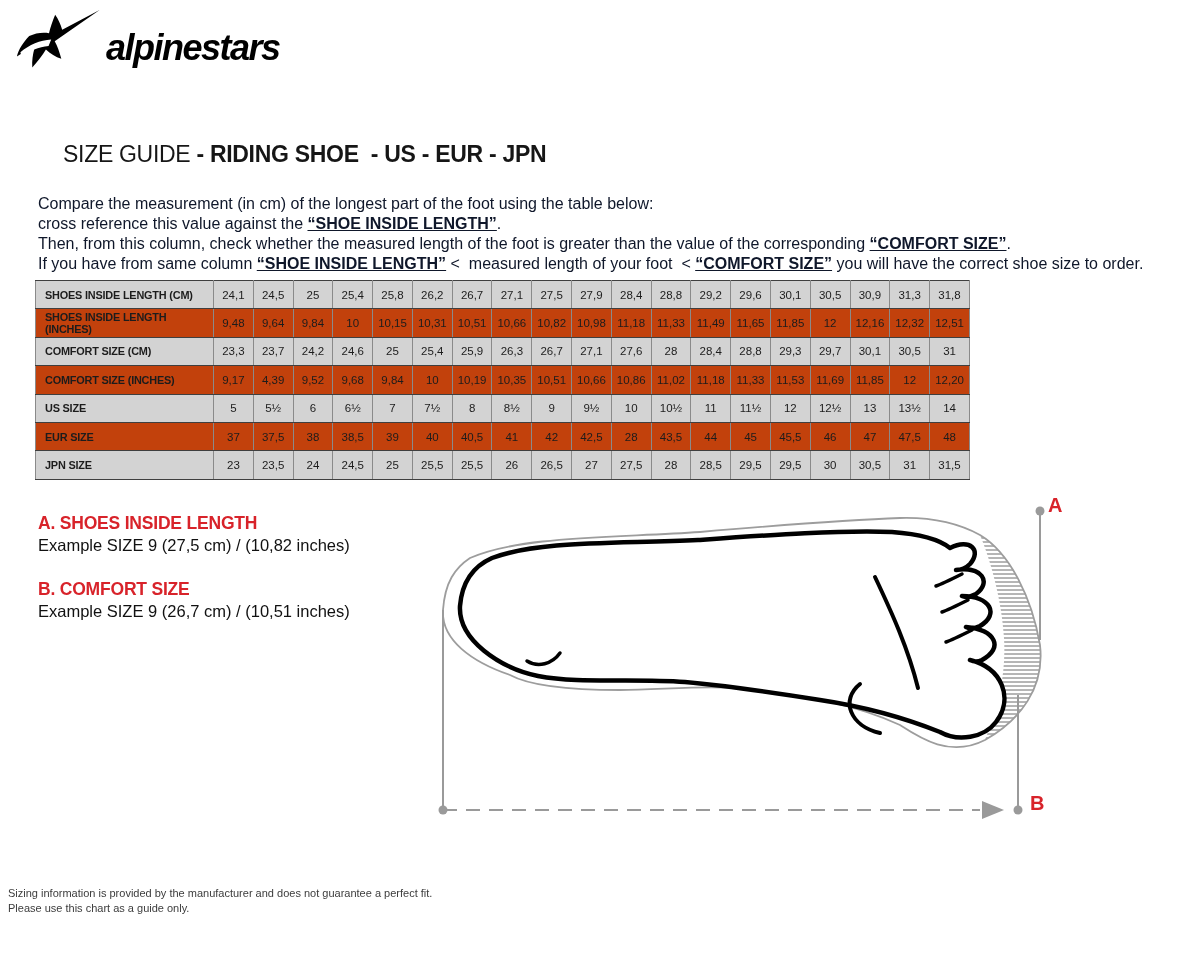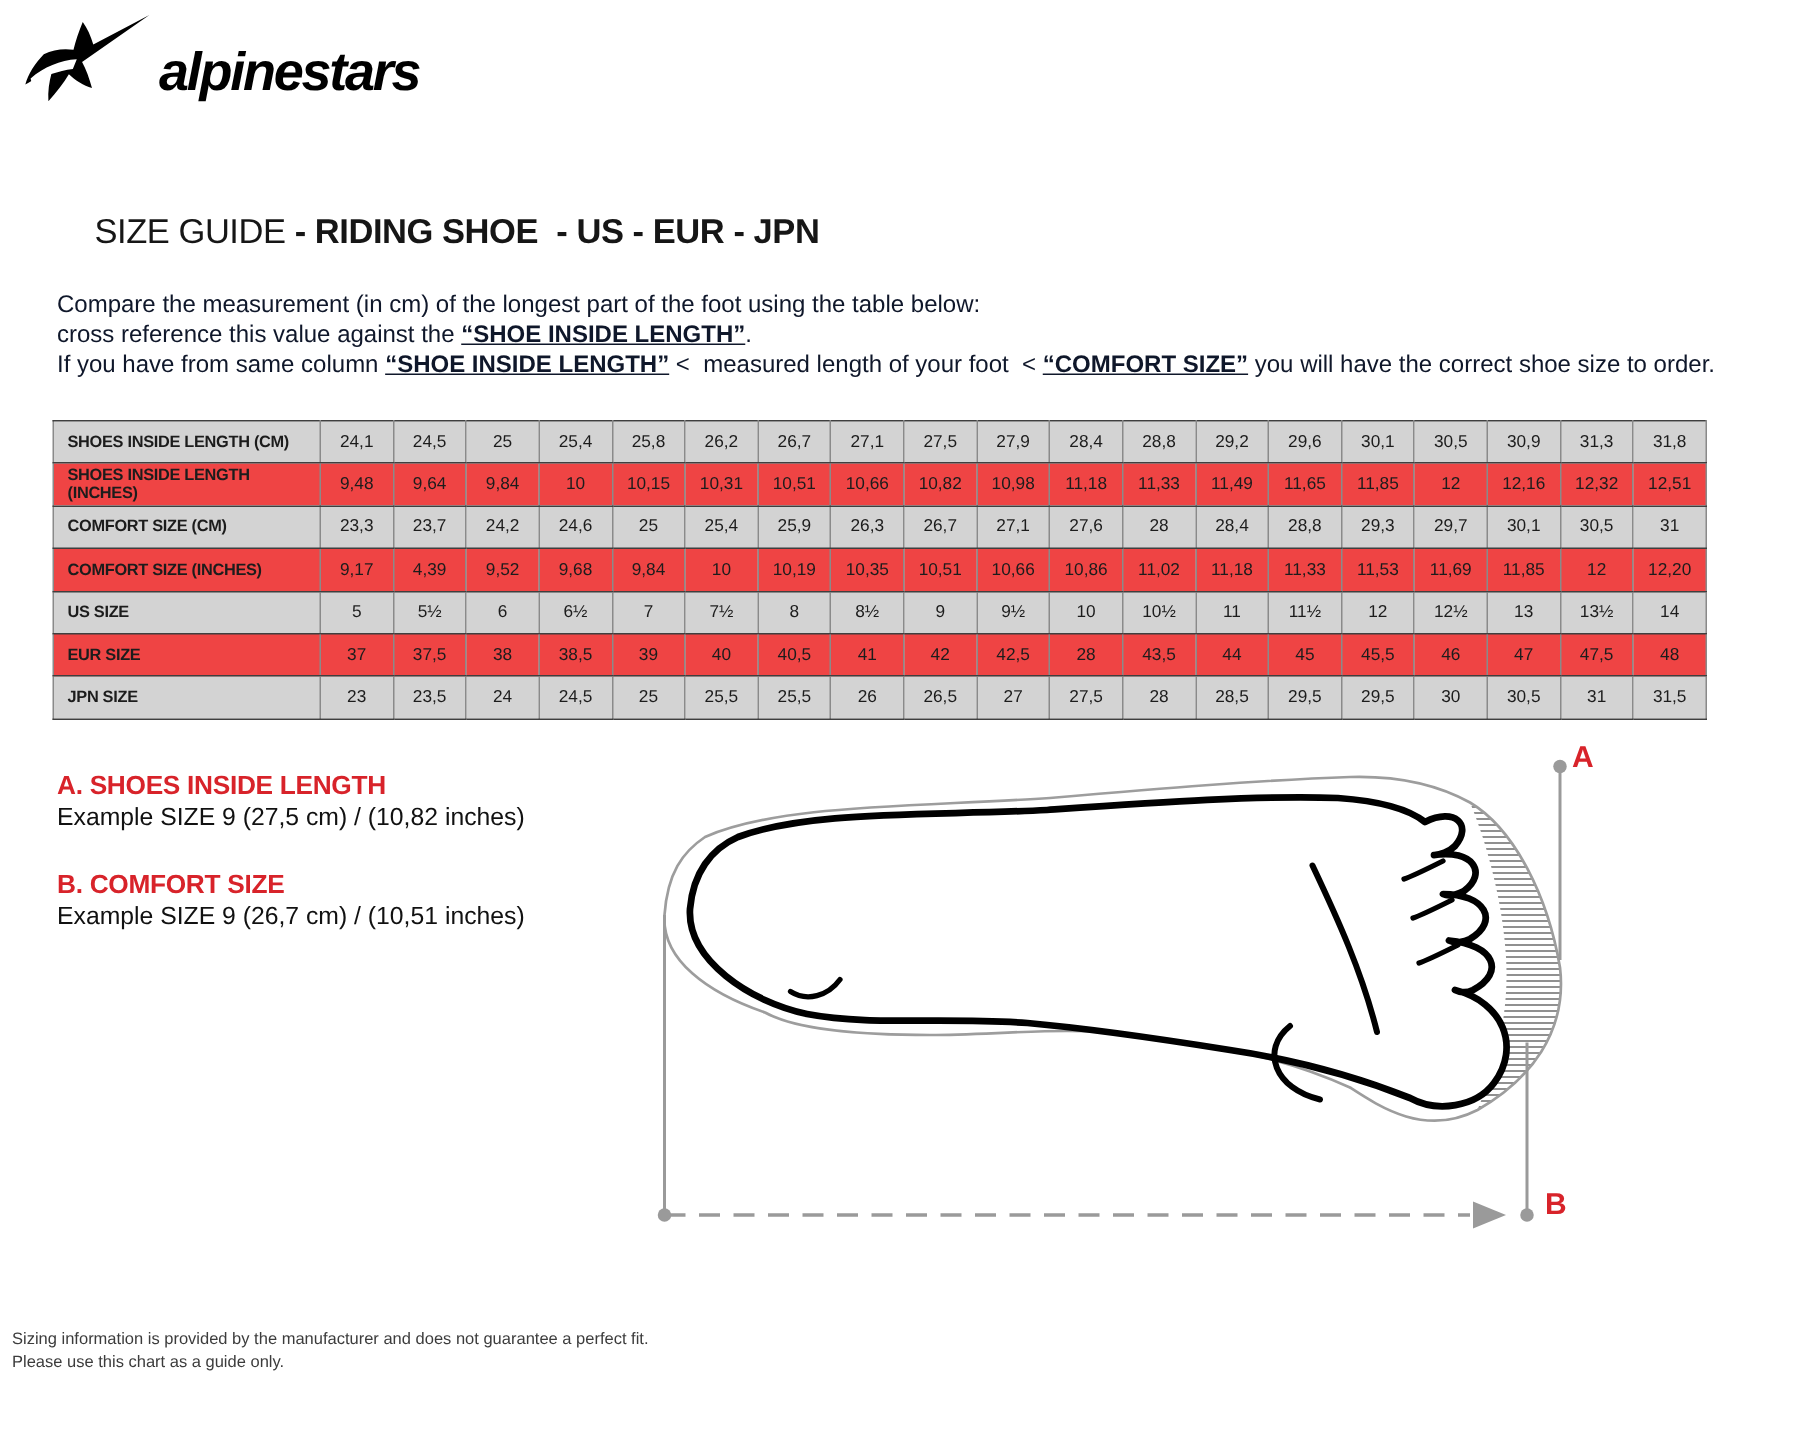--- a/index.html
+++ b/index.html
@@ -12,30 +12,30 @@
   .title{left:38px;top:141px;font-size:23px;letter-spacing:-0.3px;color:#161616;margin-left:25px;}
   .title .light{font-weight:400;}
   .title .bold{font-weight:700;}
 
   
   .instructions{left:38px;top:194px;width:1140px;font-size:16px;line-height:20px;color:#0f172a;}
   .instructions .b{font-weight:700;text-decoration:underline;}
 
   
   .size-table-wrap{left:35px;top:280px;width:1143px;}
-  table.size-table{border-collapse:collapse;table-layout:fixed;width:1103px;}
+  table.size-table{border-collapse:collapse;table-layout:fixed;width:935px;}
   table.size-table td,table.size-table th{
     border-top:1px solid #3f3f3f;border-bottom:1px solid #3f3f3f;
     border-left:1px solid #8a8a8a;border-right:1px solid #8a8a8a;
     height:27.4px;padding:0;font-size:11.5px;text-align:center;color:#1c1c1c;}
   table.size-table{border:1px solid #3f3f3f;}
   table.size-table th{font-size:10.9px;font-weight:700;text-align:left;
     padding-left:9px;letter-spacing:-0.2px;}
   tr.gray td,tr.gray th{background:#d3d3d3;}
-  tr.white td,tr.white th{background:#ef4444;}
+  tr.white td,tr.white th{background:#c2410c;}
 
   
   .legend-a-title{left:38px;top:513px;}
   .legend-a-example{left:38px;top:536px;}
   .legend-b-title{left:38px;top:579px;}
   .legend-b-example{left:38px;top:602px;}
   .legend-title{font-size:17.5px;font-weight:700;color:#d8232a;letter-spacing:-0.2px;text-align:center;}
   .legend-example{font-size:16.5px;color:#111;}
 
   
@@ -60,20 +60,21 @@
   <text x="92" y="54" font-size="36" font-weight="bold" font-style="italic" letter-spacing="-1.5" fill="#000" font-family="'Liberation Sans',sans-serif">alpinestars</text>
 </svg>
 
 <div class="abs title">
   <span class="light pre">SIZE GUIDE </span><span class="bold pre">- RIDING SHOE  - US - EUR - JPN</span>
 </div>
 
 <div class="abs instructions">
   <div><span class="pre">Compare the measurement (in cm) of the longest part of the foot using the table below:</span></div>
   <div><span class="pre">cross reference this value against the </span><span class="b pre">“SHOE INSIDE LENGTH”</span><span class="pre">.</span></div>
+  <div><span class="pre">Then, from this column, check whether the measured length of the foot is greater than the value of the corresponding </span><span class="b pre">“COMFORT SIZE”</span><span class="pre">.</span></div>
   <div><span class="pre">If you have from same column </span><span class="b pre">“SHOE INSIDE LENGTH”</span><span class="pre"> &lt;  measured length of your foot  &lt; </span><span class="b pre">“COMFORT SIZE”</span><span class="pre"> you will have the correct shoe size to order.</span></div>
 </div>
 
 <div class="abs size-table-wrap">
   <table class="size-table">
     <colgroup>
       <col style="width:178px">
       <col span="19">
     </colgroup>
     <tbody>

